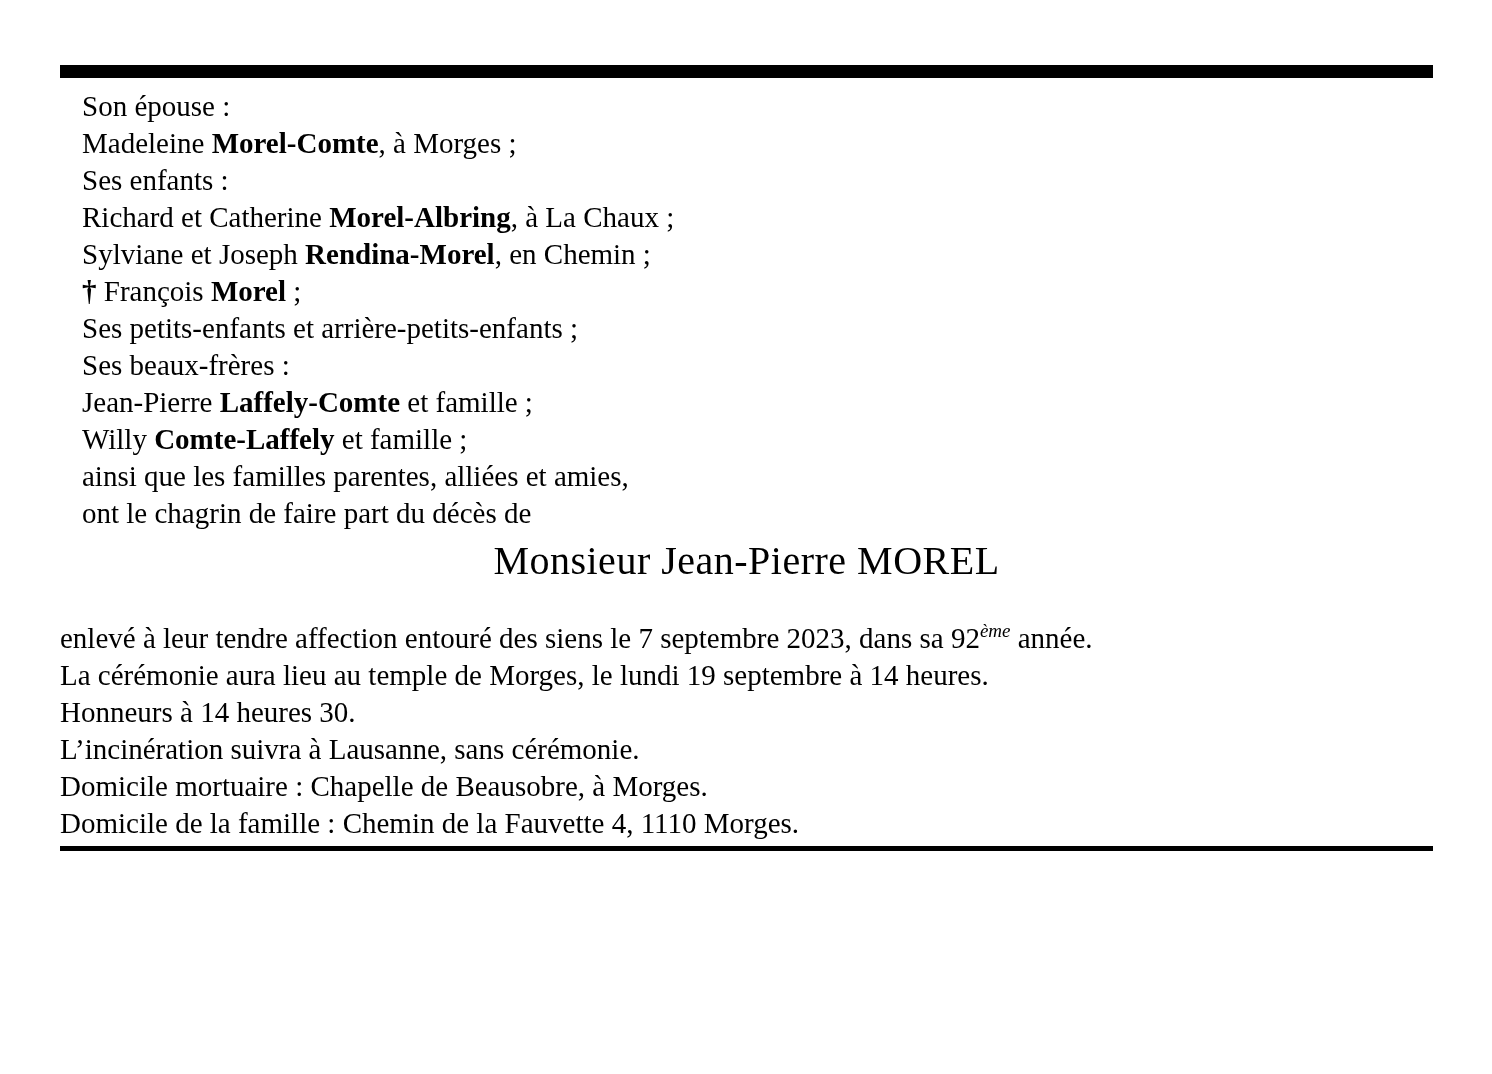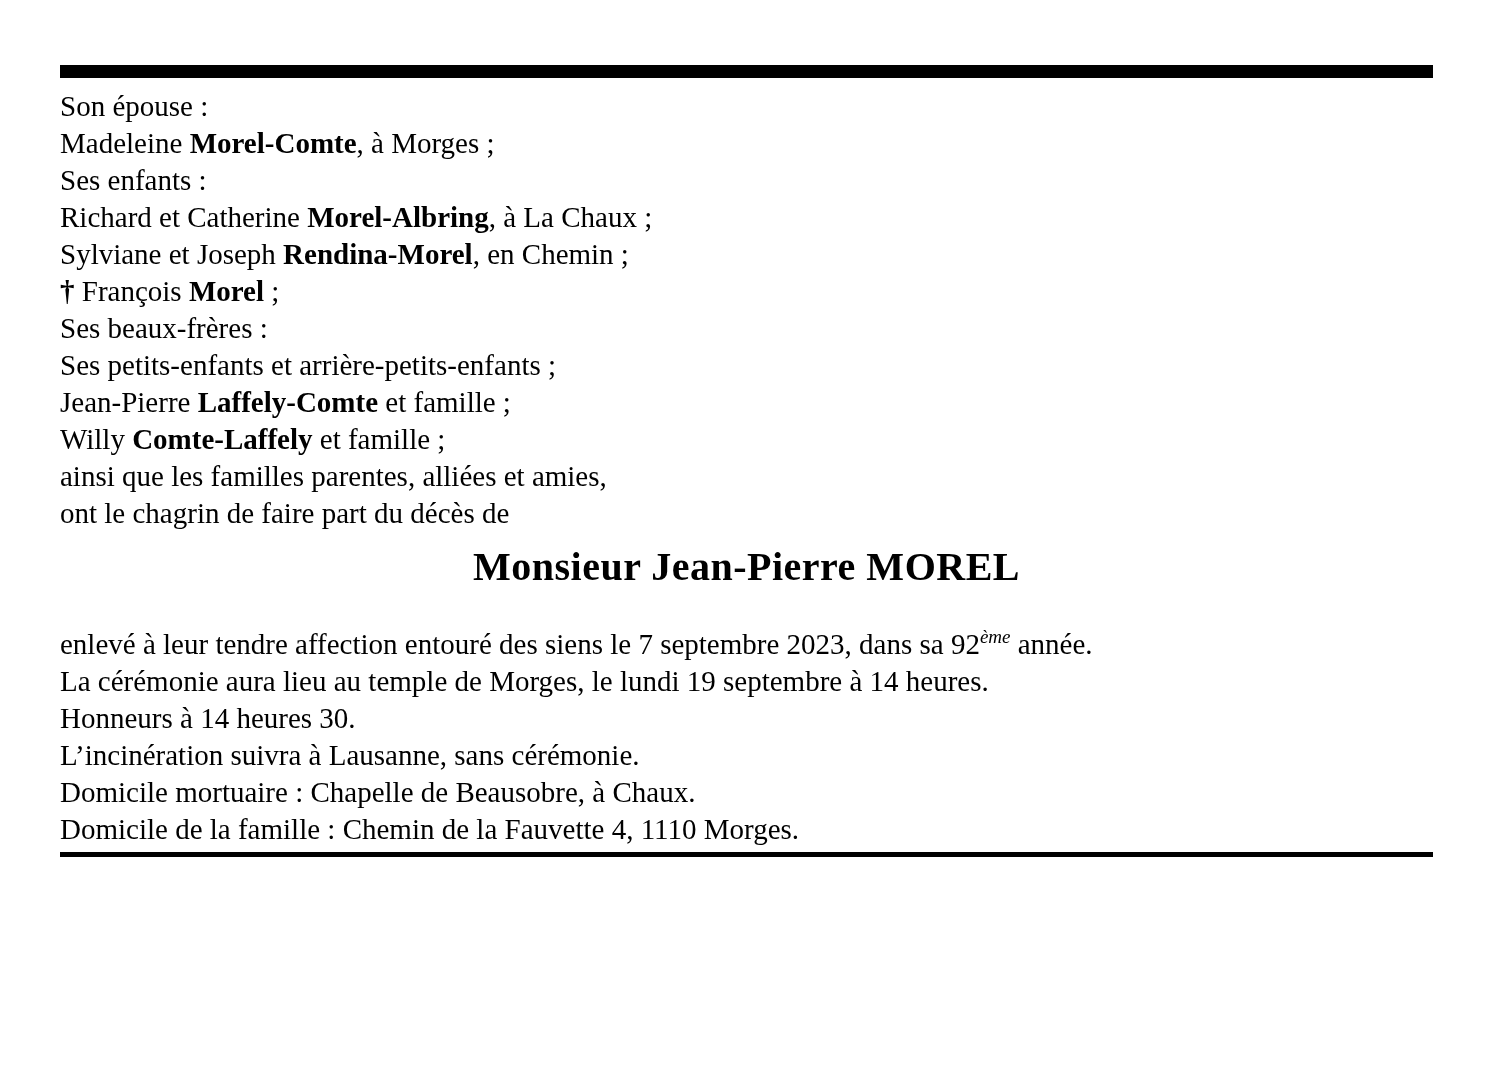--- a/index.html
+++ b/index.html
@@ -30,34 +30,35 @@
   }
   .rule-bottom {
     margin-top: 4px;
     height: 5px;
     background: #000000;
   }
   .family {
     margin-top: 10px;
     font-size: 29px;
     line-height: 37px;
+    margin-left: 22px;
   }
   .family p, .details p, .quote p {
     margin: 0;
     padding: 0;
   }
   .indent {
     padding-left: 26px;
   }
   b { font-weight: bold; }
   .title {
-    margin: 10px 0 0 0;
+    margin: 4px 0 0 0;
     font-size: 40px;
     line-height: 50px;
-    font-weight: bold;
+    font-weight: normal;
     text-align: center;
     letter-spacing: 0.5px;
   }
   .details {
     margin-top: 34px;
     font-size: 29px;
     line-height: 37px;
   }
   .details sup {
     font-size: 19px;
@@ -86,36 +87,36 @@
 
     <div class="rule-top"></div>
 
     <div class="family">
       <p><span>Son épouse :</span></p>
       <p class="indent"><span>Madeleine </span><b>Morel-Comte</b><span>, à Morges ;</span></p>
       <p><span>Ses enfants :</span></p>
       <p class="indent"><span>Richard et Catherine </span><b>Morel-Albring</b><span>, à La Chaux ;</span></p>
       <p><span>Sylviane et Joseph </span><b>Rendina-Morel</b><span>, en Chemin ;</span></p>
       <p class="indent"><b>† </b><span>François </span><b>Morel</b><span> ;</span></p>
+      <p><span>Ses petits-enfants et arrière-petits-enfants ;</span></p>
       <p><span>Ses beaux-frères :</span></p>
-      <p><span>Ses petits-enfants et arrière-petits-enfants ;</span></p>
       <p class="indent"><span>Jean-Pierre </span><b>Laffely-Comte</b><span> et famille ;</span></p>
       <p class="indent"><span>Willy </span><b>Comte-Laffely</b><span> et famille ;</span></p>
       <p><span>ainsi que les familles parentes, alliées et amies,</span></p>
       <p><span>ont le chagrin de faire part du décès de</span></p>
     </div>
 
     <h1 class="title">Monsieur Jean-Pierre MOREL</h1>
 
     <div class="details">
       <p><span>enlevé à leur tendre affection entouré des siens le 7 septembre 2023, dans sa 92</span><sup>ème</sup><span> année.</span></p>
       <p><span>La cérémonie aura lieu au temple de Morges, le lundi 19 septembre à 14 heures.</span></p>
       <p><span>Honneurs à 14 heures 30.</span></p>
       <p><span>L’incinération suivra à Lausanne, sans cérémonie.</span></p>
-      <p><span>Domicile mortuaire : Chapelle de Beausobre, à Chaux.</span></p>
+      <p><span>Domicile mortuaire : Chapelle de Beausobre, à Morges.</span></p>
       <p><span>Domicile de la famille : Chemin de la Fauvette 4, 1110 Morges.</span></p>
     </div>
 
 
     <div class="rule-bottom"></div>
 
   </div>
 </div>
 
 </body></html>

